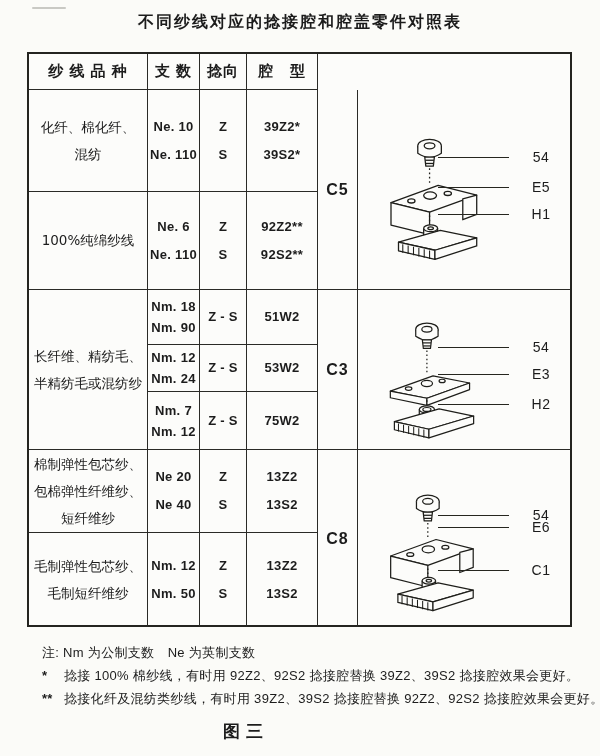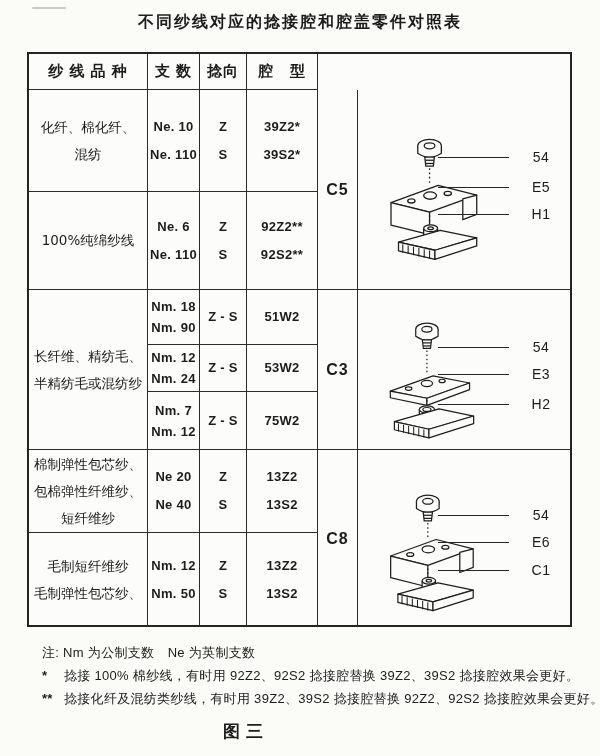--- a/index.html
+++ b/index.html
@@ -248,22 +248,22 @@
   <div class="cell num" style="grid-area:7/3">
     <span>Z</span>
     <span>S</span>
   </div>
   <div class="cell num" style="grid-area:7/4">
     <span>13Z2</span>
     <span>13S2</span>
   </div>
 
   <div class="cell yarn no-bb" style="grid-area:8/1">
+    <span>毛制弹性包芯纱、</span>
     <span>毛制短纤维纱</span>
-    <span>毛制弹性包芯纱、</span>
   </div>
   <div class="cell num no-bb" style="grid-area:8/2">
     <span>Nm. 12</span>
     <span>Nm. 50</span>
   </div>
   <div class="cell num no-bb" style="grid-area:8/3">
     <span>Z</span>
     <span>S</span>
   </div>
   <div class="cell num no-bb" style="grid-area:8/4">
@@ -301,21 +301,21 @@
         <path d="M17 101 L56 90 L90 97 L51 108.5 Z"></path>
         <path d="M17 101 L17 109 L51 117 L51 108.5 Z"></path>
         <path d="M90 97 L90 104.5 L51 117 L51 108.5 Z"></path>
         <path class="hatch" d="M21 102.8 l0 8 M26 104 l0 8 M31 105.2 l0 8 M36 106.3 l0 8 M41 107.5 l0 8 M46 108.7 l0 8"></path>
       </g>
     </svg>
     <div class="part-row" style="top:56px">
         <span class="leader"></span>
         <span class="part-label">54</span>
       </div>
-    <div class="part-row" style="top:83px">
+    <div class="part-row" style="top:68px">
         <span class="leader"></span>
         <span class="part-label">E6</span>
       </div>
     <div class="part-row" style="top:111px">
         <span class="leader"></span>
         <span class="part-label">C1</span>
       </div>
   </div>
 
 </div>

